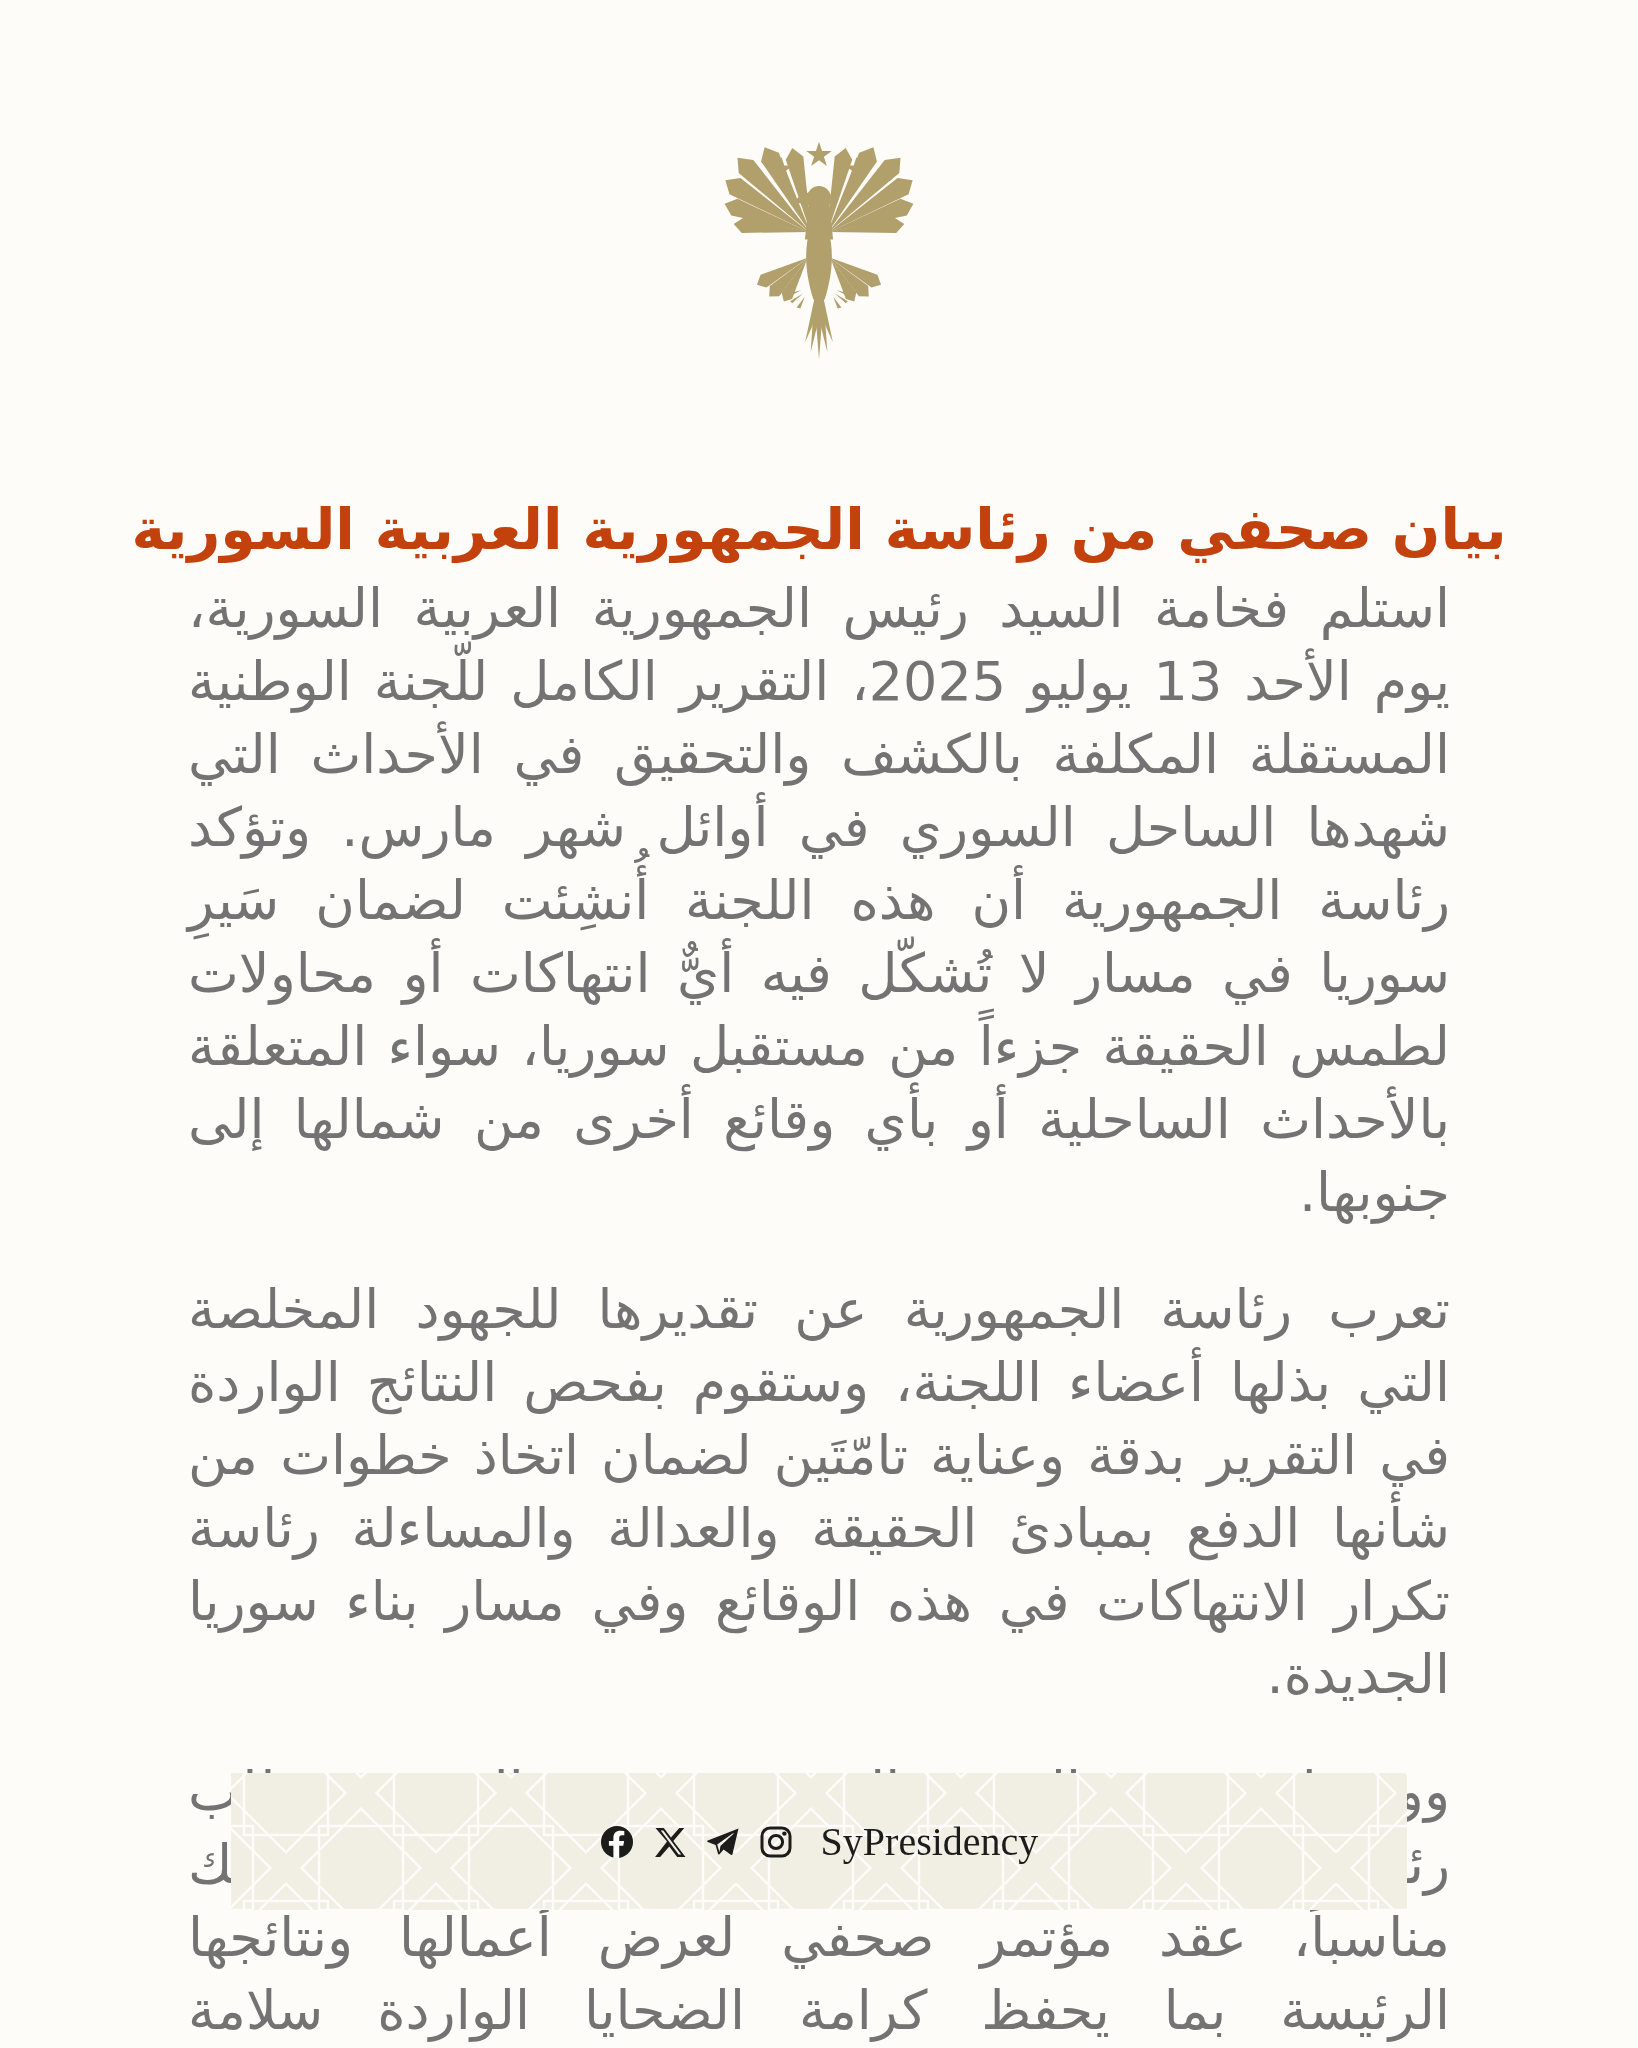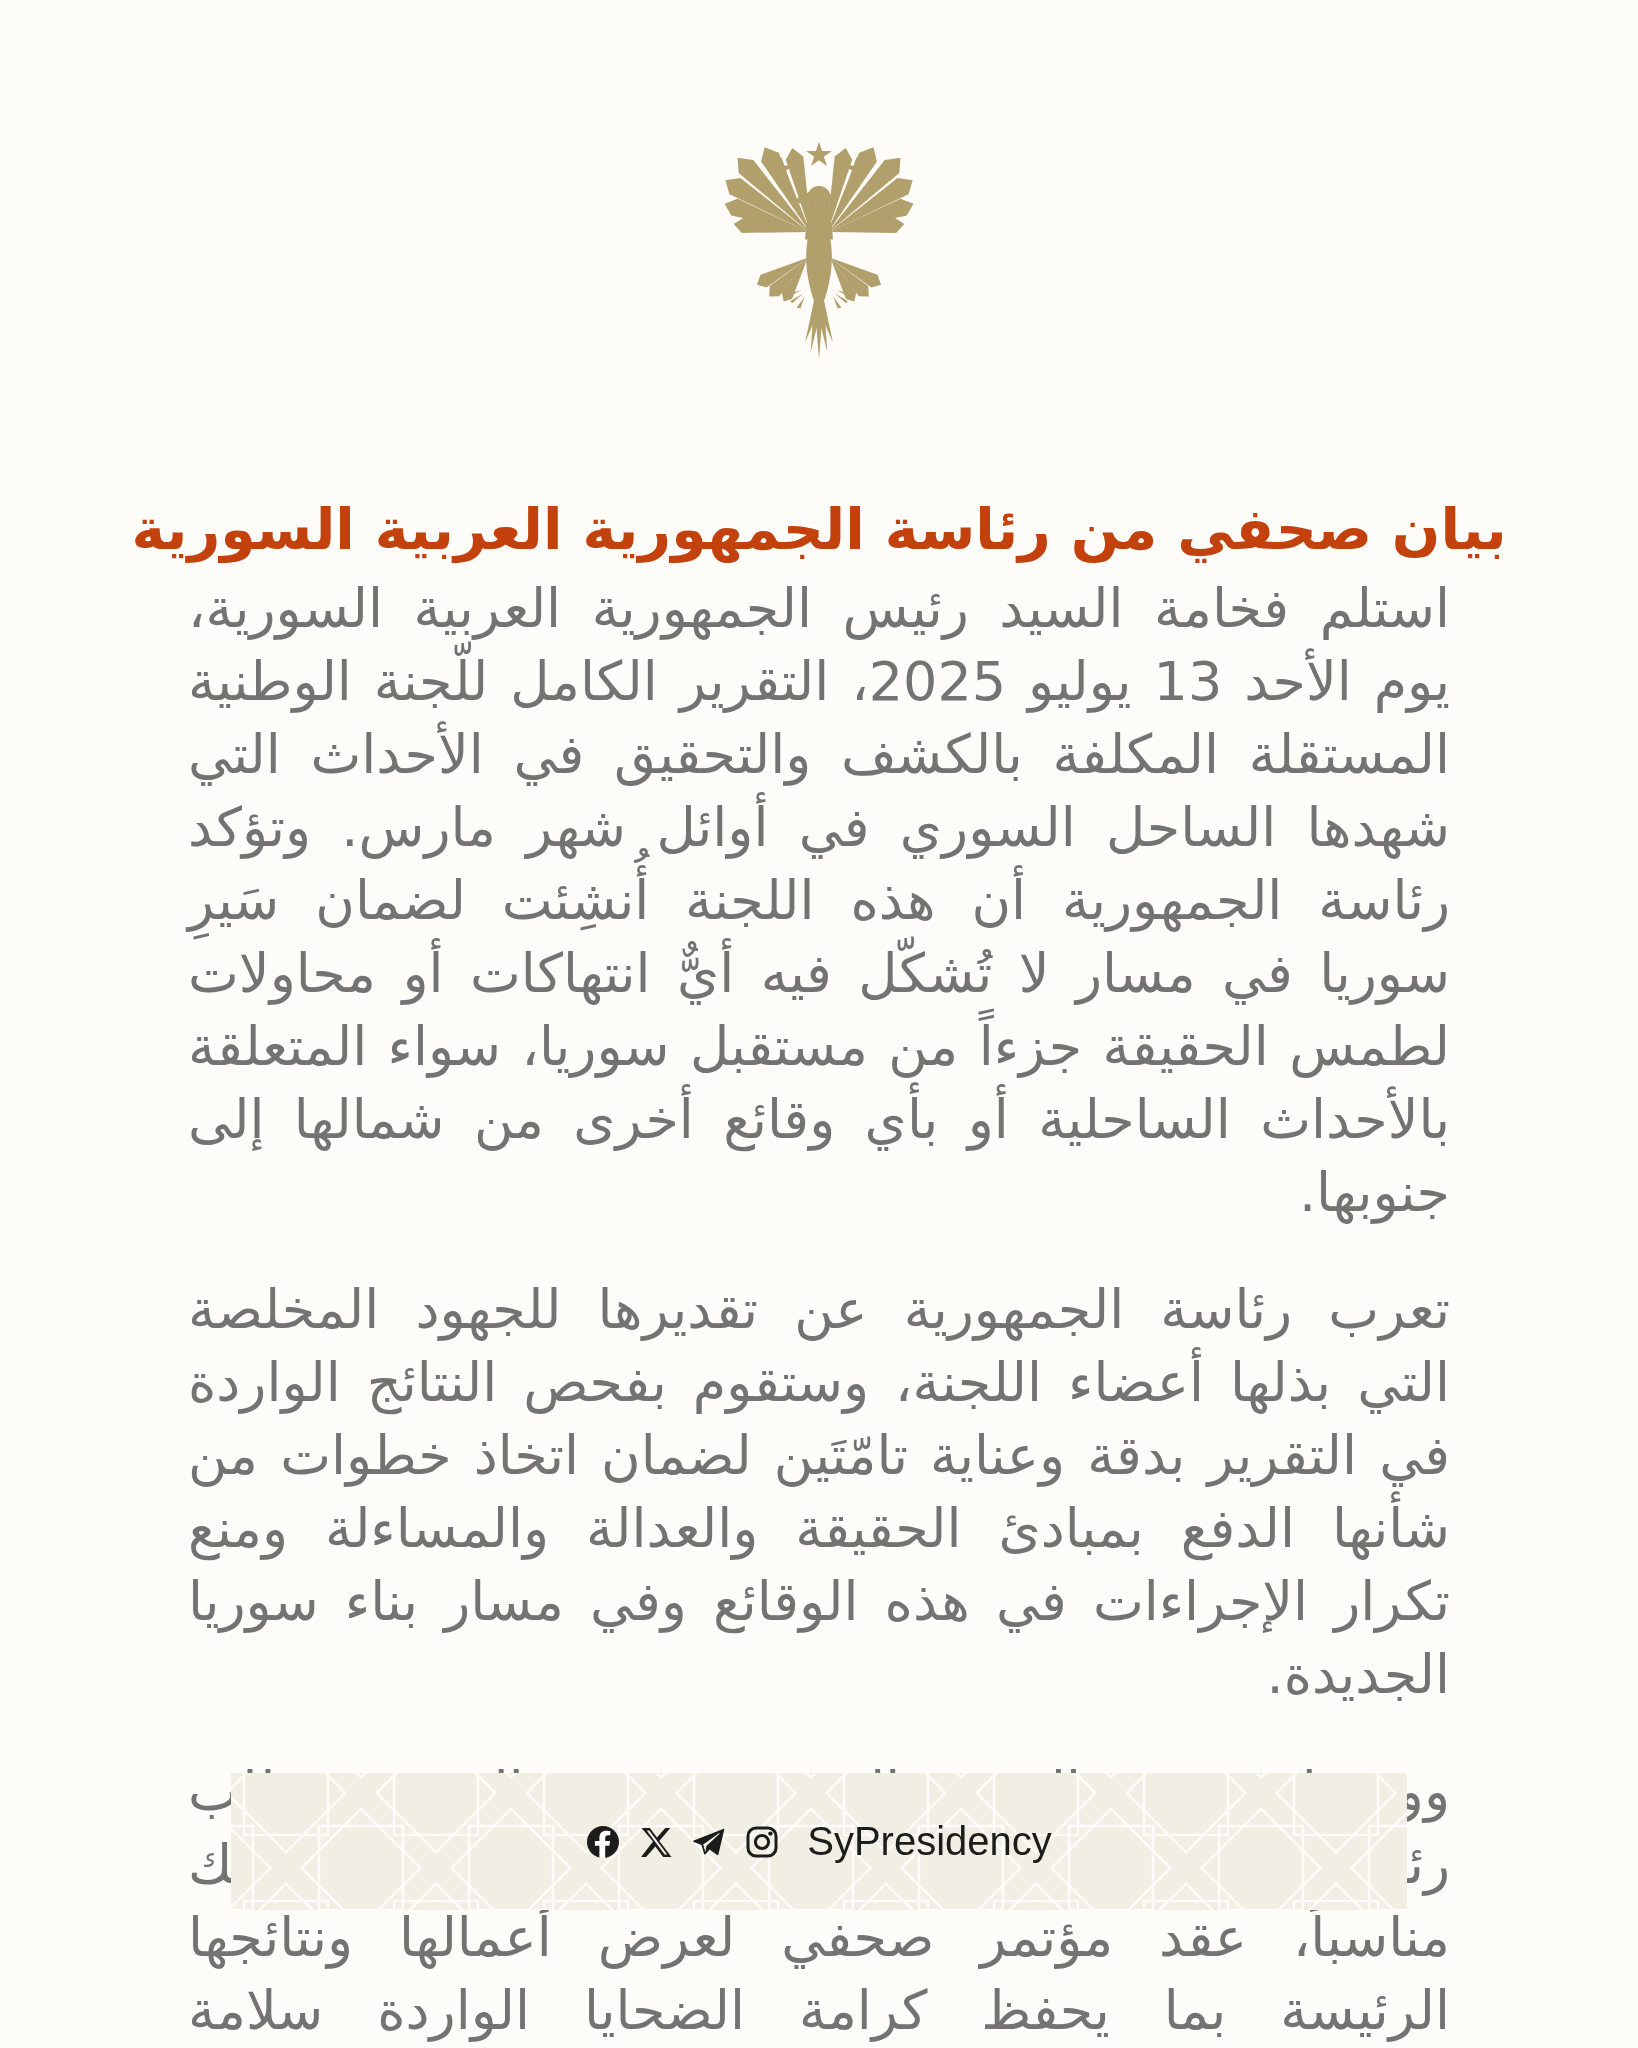--- a/index.html
+++ b/index.html
@@ -51,21 +51,21 @@
     overflow:hidden;
   }
   .band .pattern{position:absolute;left:0;top:0;}
   .band-content{
     position:absolute;inset:0;
     display:flex;align-items:center;justify-content:center;
     gap:17px;
   }
   .soc{width:36px;height:36px;display:block;cursor:pointer;}
   .handle{
-    font-family:Liberation Sans, sans-serif;
+    font-family:Liberation Serif, serif;
     font-size:40px;color:#1c1c1a;
     margin-right:1px;margin-left:10px;
     order:5;
   }
 </style>
 </head>
 <body>
 
 <div class="page">
 
@@ -127,21 +127,21 @@
       <g transform="translate(141,160) scale(-1,1) rotate(28)">
         <path d="M0,0 l17,-4 -1,4 Z M0,4 l16,1 -1,3 Z M0,8 l13,6 -3,3 Z"></path>
       </g>
     </g>
   </svg>
 
   <h1 class="title">بيان صحفي من رئاسة الجمهورية العربية السورية</h1>
 
   <div class="bodycol">
     <p class="para">استلم فخامة السيد رئيس الجمهورية العربية السورية، يوم الأحد 13 يوليو 2025، التقرير الكامل للّجنة الوطنية المستقلة المكلفة بالكشف والتحقيق في الأحداث التي شهدها الساحل السوري في أوائل شهر مارس. وتؤكد رئاسة الجمهورية أن هذه اللجنة أُنشِئت لضمان سَيرِ سوريا في مسار لا تُشكّل فيه أيٌّ انتهاكات أو محاولات لطمس الحقيقة جزءاً من مستقبل سوريا، سواء المتعلقة بالأحداث الساحلية أو بأي وقائع أخرى من شمالها إلى جنوبها.</p>
-    <p class="para">تعرب رئاسة الجمهورية عن تقديرها للجهود المخلصة التي بذلها أعضاء اللجنة، وستقوم بفحص النتائج الواردة في التقرير بدقة وعناية تامّتَين لضمان اتخاذ خطوات من شأنها الدفع بمبادئ الحقيقة والعدالة والمساءلة ومنع تكرار الإجراءات في هذه الوقائع وفي مسار بناء سوريا الجديدة.</p>
+    <p class="para">تعرب رئاسة الجمهورية عن تقديرها للجهود المخلصة التي بذلها أعضاء اللجنة، وستقوم بفحص النتائج الواردة في التقرير بدقة وعناية تامّتَين لضمان اتخاذ خطوات من شأنها الدفع بمبادئ الحقيقة والعدالة والمساءلة رئاسة تكرار الانتهاكات في هذه الوقائع وفي مسار بناء سوريا الجديدة.</p>
     <p class="para">ووقوفا عند حق الشعب السوري بمعرفة الحقيقة، تطلب رئاسة الجمهورية من اللجنة الوطنية، إذا رأت ذلك مناسباً، عقد مؤتمر صحفي لعرض أعمالها ونتائجها الرئيسة بما يحفظ كرامة الضحايا الواردة سلامة الإجراءات القضائية وحماية الأدلة وذلك في أقرب وقت عملي ممكن.</p>
   </div>
 
   <div class="band">
     <svg class="pattern" width="1176" height="137" viewBox="0 0 1176 137" aria-hidden="true">
       <defs>
         <pattern id="girih" width="150" height="150" patternUnits="userSpaceOnUse" patternTransform="translate(-20,-55)">
           <g stroke="#ffffff" stroke-width="2.4" fill="none" opacity="0.85">
             <rect x="33" y="33" width="84" height="84"></rect>
             <rect x="33" y="33" width="84" height="84" transform="rotate(45 75 75)"></rect>

